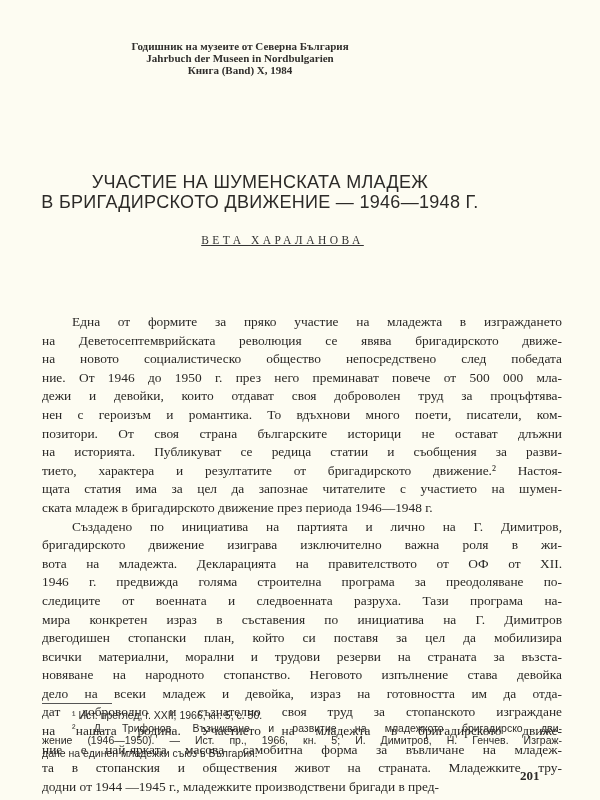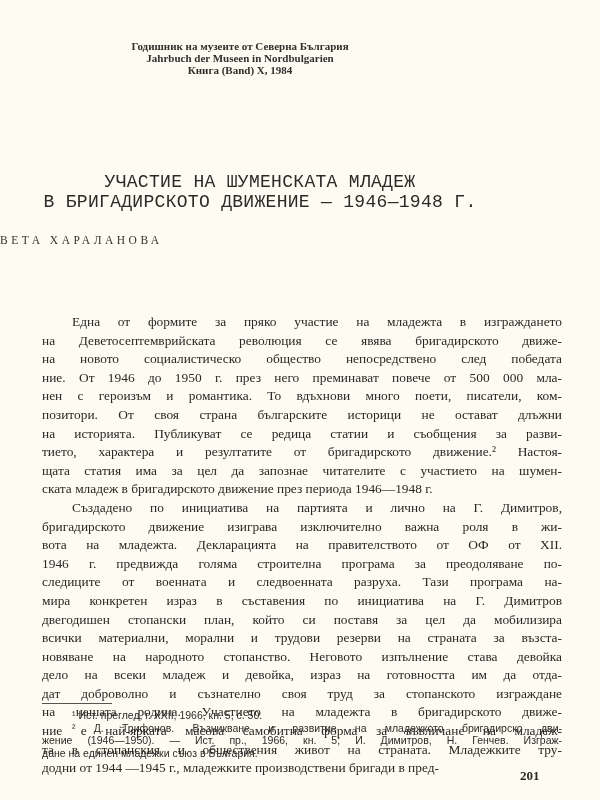--- a/index.html
+++ b/index.html
@@ -11,28 +11,28 @@
       position: relative;
     }
     .header {
       position: absolute; top: 40px; left: 0; width: 480px;
       text-align: center; font-size: 11px; line-height: 12px;
       font-family: "Liberation Serif", serif; font-weight: bold;
       color: #302e2c;
     }
     .title {
       position: absolute; top: 172px; left: 0; width: 520px;
-      text-align: center; font-family: Liberation Mono, monospace;
+      text-align: center; font-family: Liberation Sans, sans-serif;
       font-size: 18px; line-height: 20px; color: #2c2a28;
       letter-spacing: 0.3px;
     }
     .author {
       position: absolute; top: 234px; left: 0; width: 565px;
-      font-family: "Liberation Serif", serif;
-      font-size: 11.5px; letter-spacing: 3.5px; color: #333;
+      text-align: center; font-family: "Liberation Serif", serif;
+      font-size: 11.5px; letter-spacing: 3.5px; color: #333; text-decoration: underline;
     }
     .body-text {
       position: absolute; top: 293px; left: 42px; width: 520px;
       font-family: "Liberation Serif", serif;
       font-size: 13.4px; line-height: 18.6px; color: #2a2826; margin-top: 20px;
     }
     .line { white-space: nowrap; text-align: justify; text-align-last: justify; display: block; }
     .line.last { text-align-last: left; }
     .line.indent { padding-left: 30px; }
     .rule {
@@ -67,20 +67,21 @@
   <div>В БРИГАДИРСКОТО ДВИЖЕНИЕ — 1946—1948 Г.</div>
 </div>
 
 <div class="author">ВЕТА ХАРАЛАНОВА</div>
 
 <div class="body-text">
   <span class="line indent">Една от формите за пряко участие на младежта в изграждането</span>
   <span class="line">на Деветосептемврийската революция се явява бригадирското движе-</span>
   <span class="line">на новото социалистическо общество непосредствено след победата</span>
   <span class="line">ние. От 1946 до 1950 г. през него преминават повече от 500 000 мла-</span>
+  <span class="line">дежи и девойки, които отдават своя доброволен труд за процъфтява-</span>
   <span class="line">нен с героизъм и романтика. То вдъхнови много поети, писатели, ком-</span>
   <span class="line">позитори. От своя страна българските историци не остават длъжни</span>
   <span class="line">на историята. Публикуват се редица статии и съобщения за разви-</span>
   <span class="line">тието, характера и резултатите от бригадирското движение.² Настоя-</span>
   <span class="line">щата статия има за цел да запознае читателите с участието на шумен-</span>
   <span class="line last">ската младеж в бригадирското движение през периода 1946—1948 г.</span>
   <span class="line indent">Създадено по инициатива на партията и лично на Г. Димитров,</span>
   <span class="line">бригадирското движение изиграва изключително важна роля в жи-</span>
   <span class="line">вота на младежта. Декларацията на правителството от ОФ от XII.</span>
   <span class="line">1946 г. предвижда голяма строителна програма за преодоляване по-</span>

